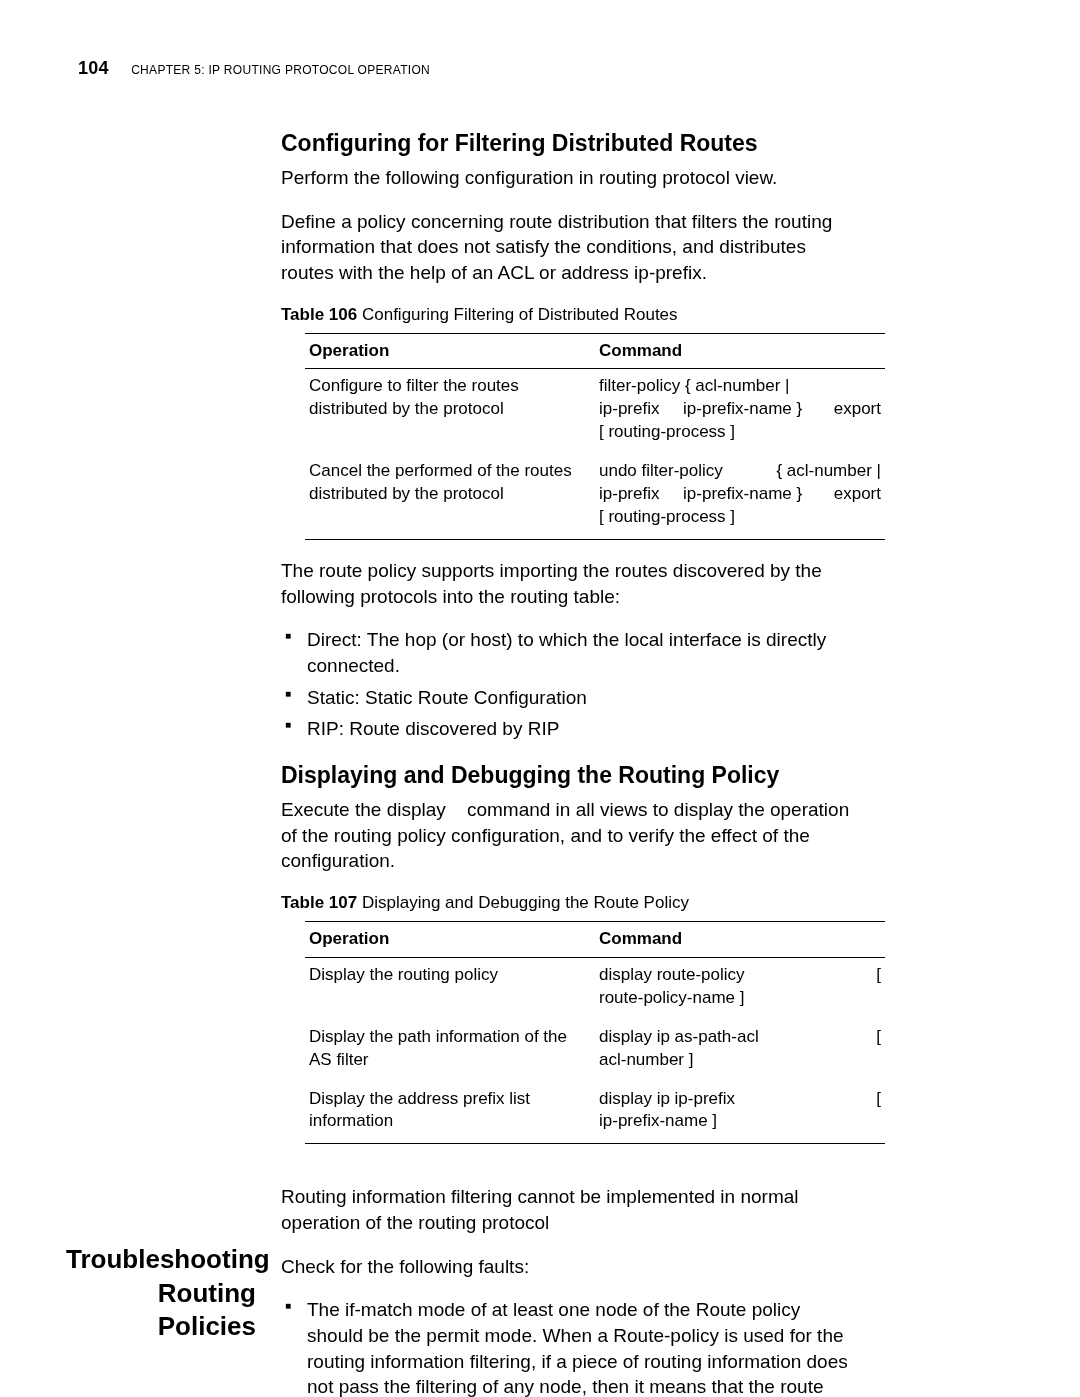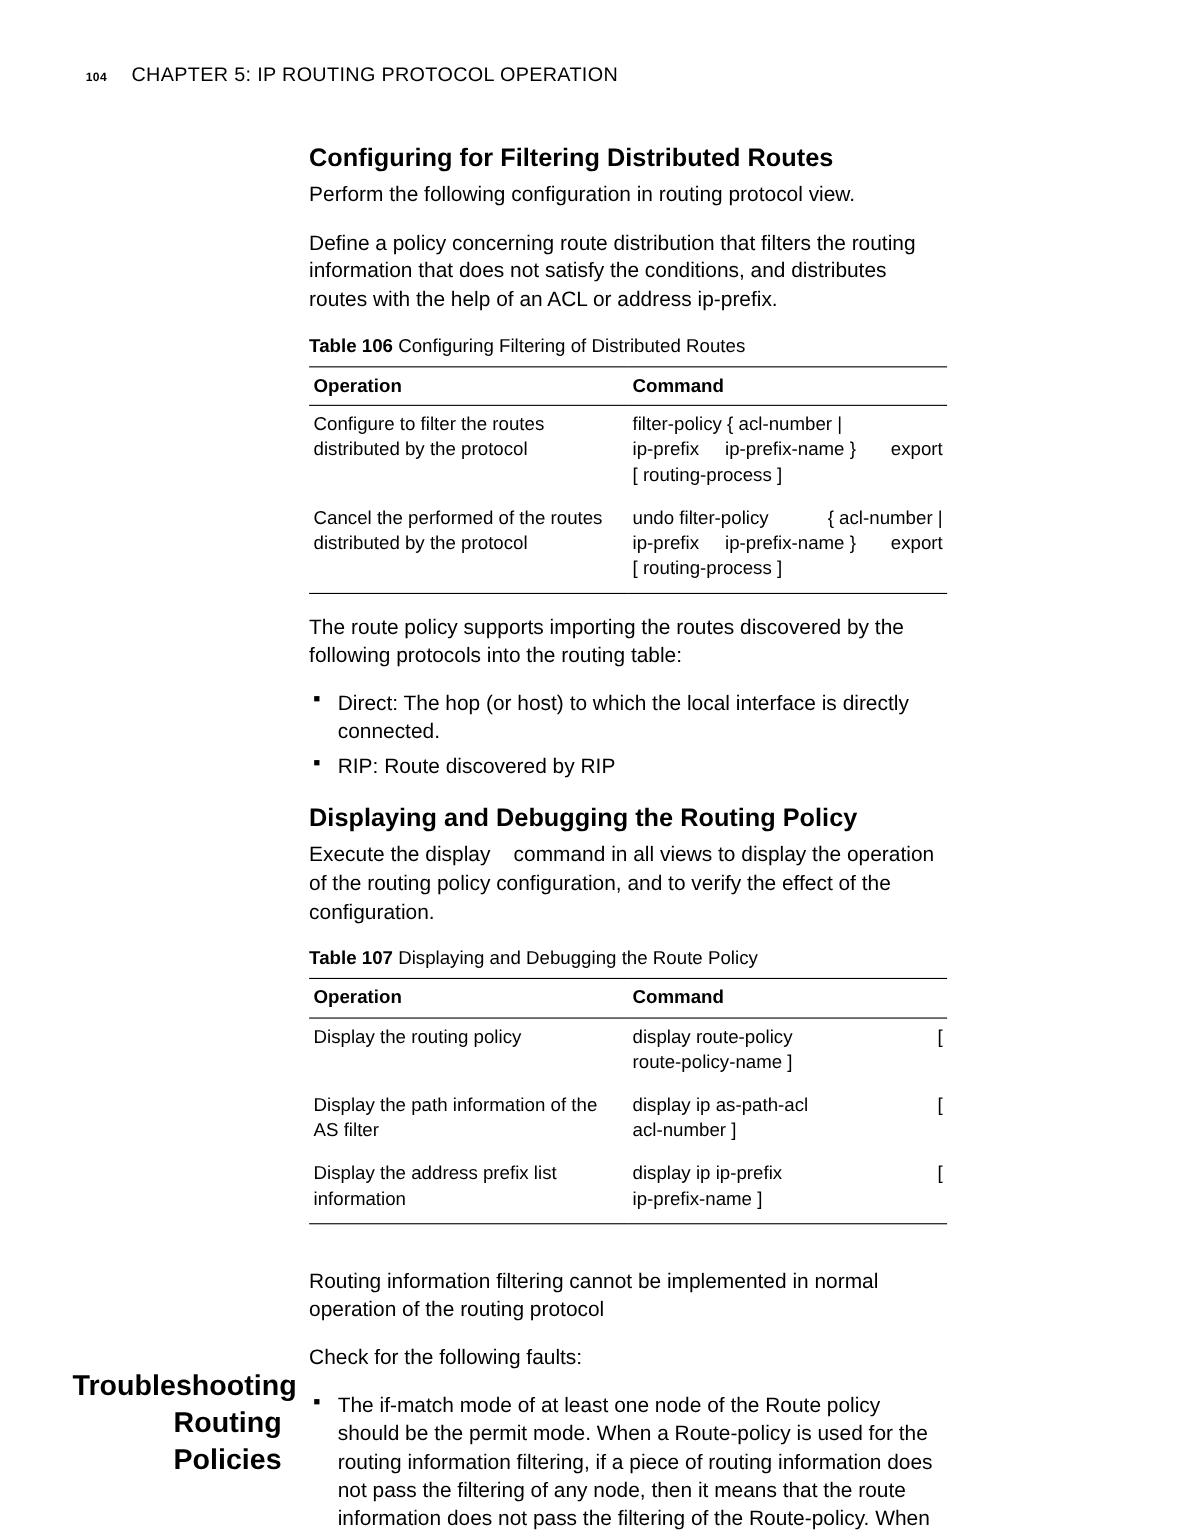--- a/index.html
+++ b/index.html
@@ -25,26 +25,26 @@
     position: absolute;
     top: 56px;
     left: 78px;
     right: 78px;
     height: 24px;
     font-size: 14px;
     letter-spacing: 0.3px;
   }
   .hdr .pnum {
     font-weight: 700;
-    font-size: 11px;
+    font-size: 18px;
     margin-right: 18px;
   }
   .hdr .chap {
     font-variant: small-caps;
-    font-size: 18px;
+    font-size: 12px;
   }
   .content {
     position: absolute;
     top: 128px;
     left: 281px;
     width: 580px;
   }
   .h3 {
     font-weight: 700;
     font-size: 23px;
@@ -58,20 +58,21 @@
     margin: 4px 0 6px 0;
   }
   .tcap b {
     font-weight: 700;
     margin-top: 40px;
   }
   table.t {
     width: 100%;
     border-collapse: collapse;
     font-size: 17px;
+    margin-left: 24px;
   }
   table.t thead th {
     text-align: left;
     font-weight: 700;
     padding: 6px 4px;
     border-top: 1.5px solid #000;
     border-bottom: 1px solid #000;
   }
   table.t tbody td {
     vertical-align: top;
@@ -166,20 +167,21 @@
             <div><span>[ routing-process ]</span></div>
           </td>
         </tr>
       </tbody>
     </table>
 
     <p style="margin-top:18px;">The route policy supports importing the routes discovered by the following protocols into the routing table:</p>
 
     <ul class="sq">
       <li>Direct: The hop (or host) to which the local interface is directly connected.</li>
+      <li>Static: Static Route Configuration</li>
       <li>RIP: Route discovered by RIP</li>
     </ul>
 
 
     <div class="h3">Displaying and Debugging the Routing Policy</div>
     <p>
       <span>Execute the </span><span class="mono">display</span>&nbsp;&nbsp;&nbsp;<span> command in all views to display the operation of the routing policy configuration, and to verify the effect of the configuration.</span>
     </p>
 
     <div class="tcap">

